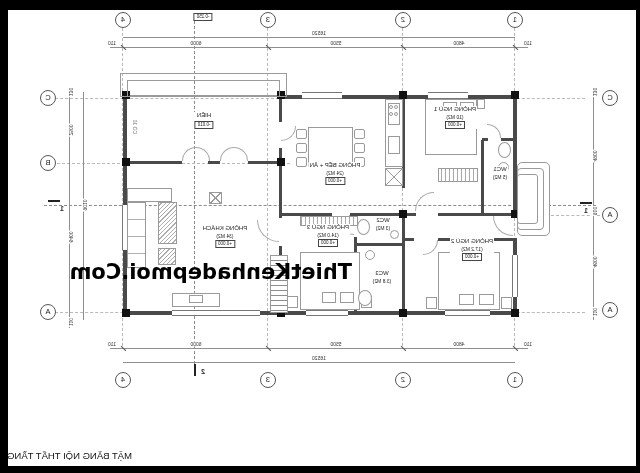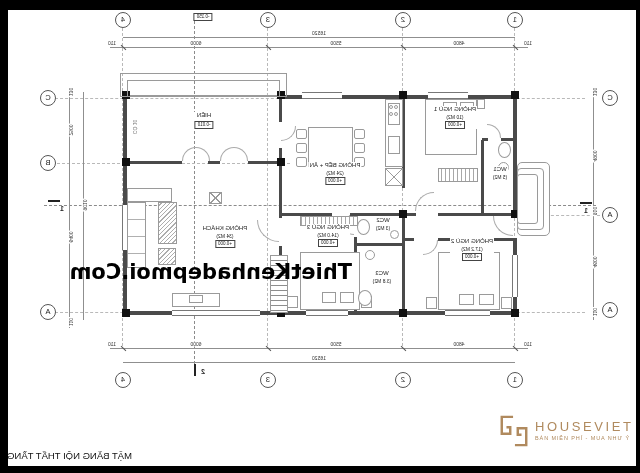--- a/index.html
+++ b/index.html
@@ -321,24 +321,14 @@
     <div id="wm">ThietKenhadepmoi.Com</div>
 
     <div id="sheet-title">MẶT BẰNG NỘI THẤT TẦNG 1</div>
   </div>
 
   <div class="strip" style="left:0;top:0;width:640px;height:10px;"></div>
   <div class="strip" style="left:0;top:0;width:8px;height:473px;"></div>
   <div class="strip" style="left:0;top:466px;width:640px;height:7px;"></div>
   <div class="strip" style="left:636px;top:0;width:4px;height:473px;"></div>
 
-  <div id="logo">
-    <svg width="32" height="34" viewBox="0 0 34 36">
-      <path d="M16 3 H4 V21 H13 V14 H9" fill="none" stroke="#b08a5e" stroke-width="2.6"></path>
-      <path d="M18 33 H30 V15 H21 V22 H25" fill="none" stroke="#b08a5e" stroke-width="2.6"></path>
-    </svg>
-    <div class="txt">
-      <span class="brand" style="color:#b08a5e;">HOUSEVIET</span>
-      <span class="tag" style="color:#b08a5e;">BẢN MIỄN PHÍ - MUA NHƯ Ý</span>
-    </div>
-  </div>
 
 </div>
 
 </body></html>

